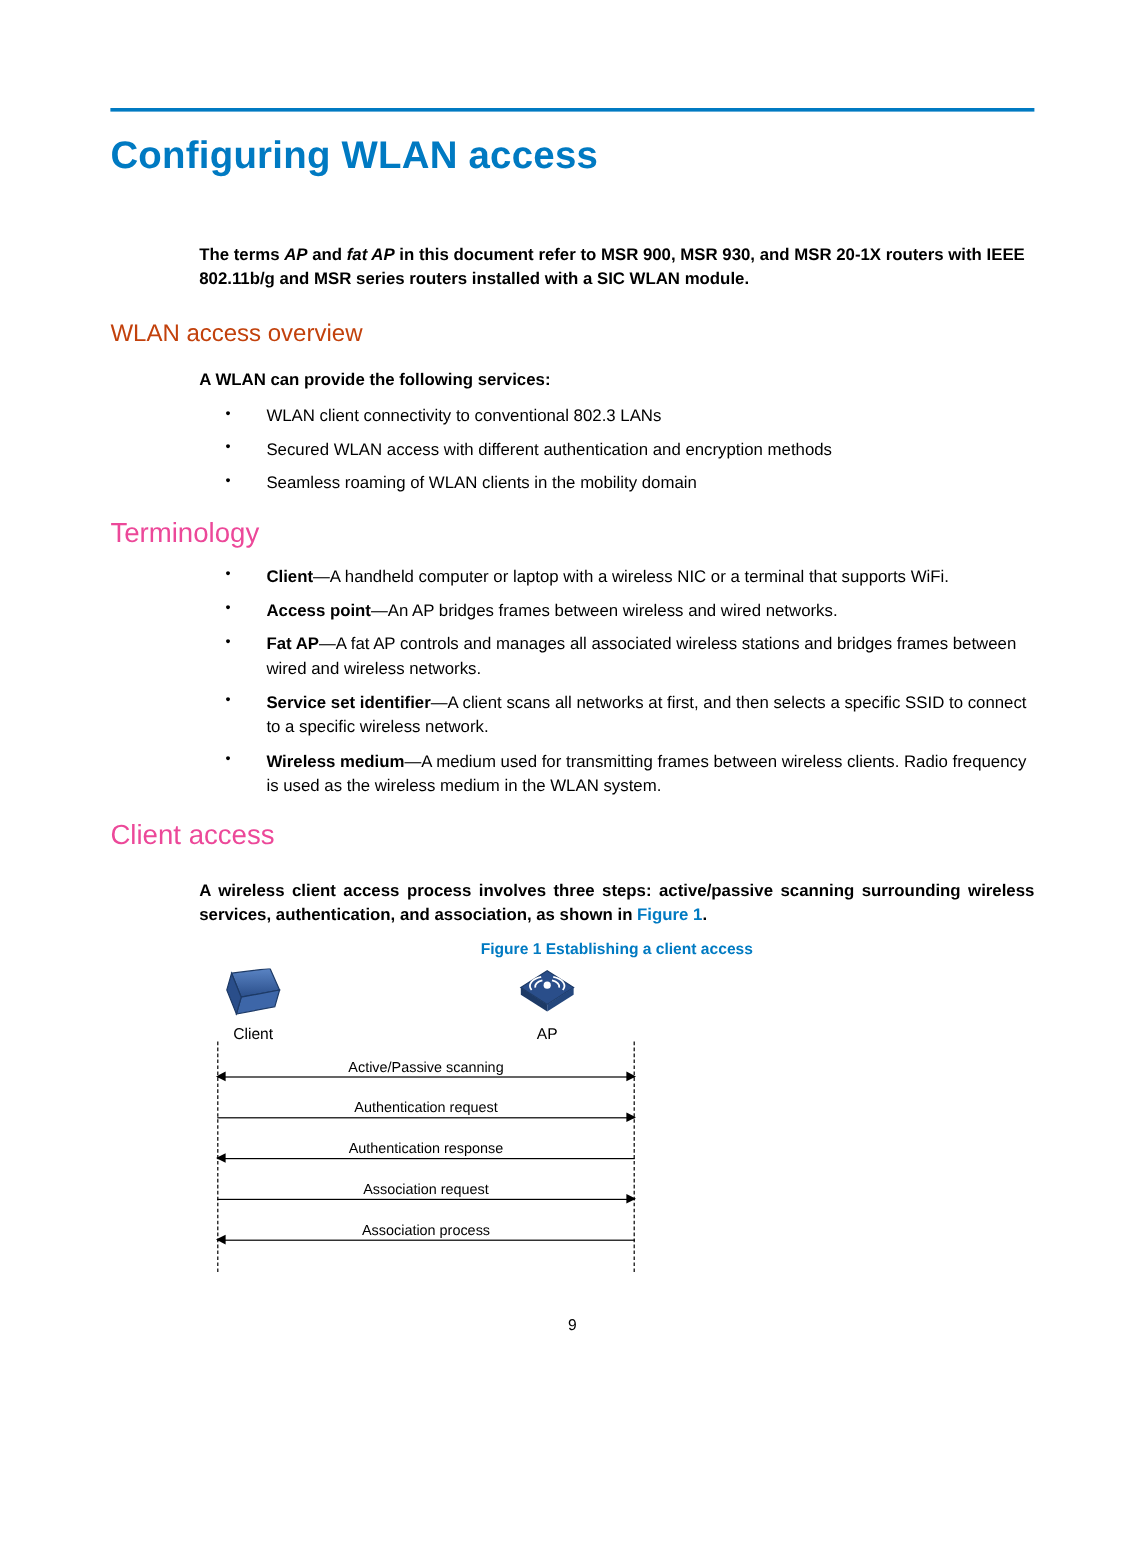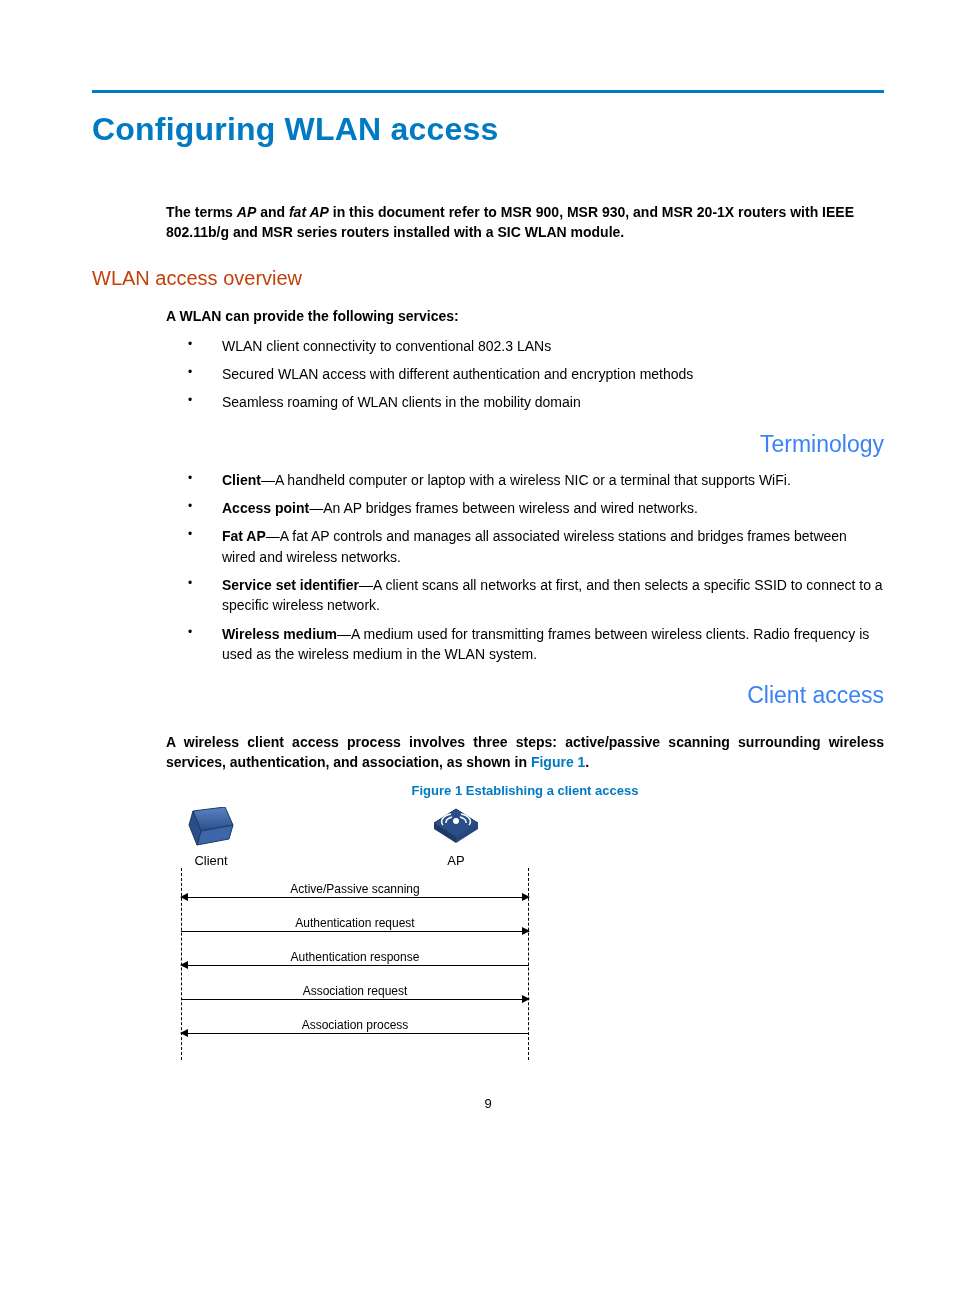--- a/index.html
+++ b/index.html
@@ -4,21 +4,21 @@
 <style>
   body {
     margin: 0;
     padding: 0;
     background: #fff;
     font-family: "Futura", "Century Gothic", "Trebuchet MS", Arial, sans-serif;
     color: #000;
     width: 954px;
   }
   .page {
-    padding: 90px 70px 40px 92px;
+    padding: 90px 92px 40px 92px;
     box-sizing: border-box;
     width: 954px;
     position: relative;
   }
   .top-rule {
     border-top: 3px solid #007ac2;
     margin-bottom: 18px;
   }
   h1 {
     color: #007ac2;
@@ -40,25 +40,24 @@
     text-align: justify;
     margin-top: 23px;
   }
   h2 {
     color: #c2410c;
     font-weight: 300;
     font-size: 20px;
     margin: 24px 0 16px 0;
   }
   h3 {
-    color: #3b82f6;
+    color: #ec4899;
     font-weight: 300;
     font-size: 23px;
     margin: 18px 0 12px 0;
-    text-align: right;
   }
   ul.bullets {
     list-style: none;
     padding: 0;
     margin: 6px 0 8px 0;
   }
   ul.bullets > li {
     font-size: 14px;
     line-height: 1.45;
     padding-left: 56px;

